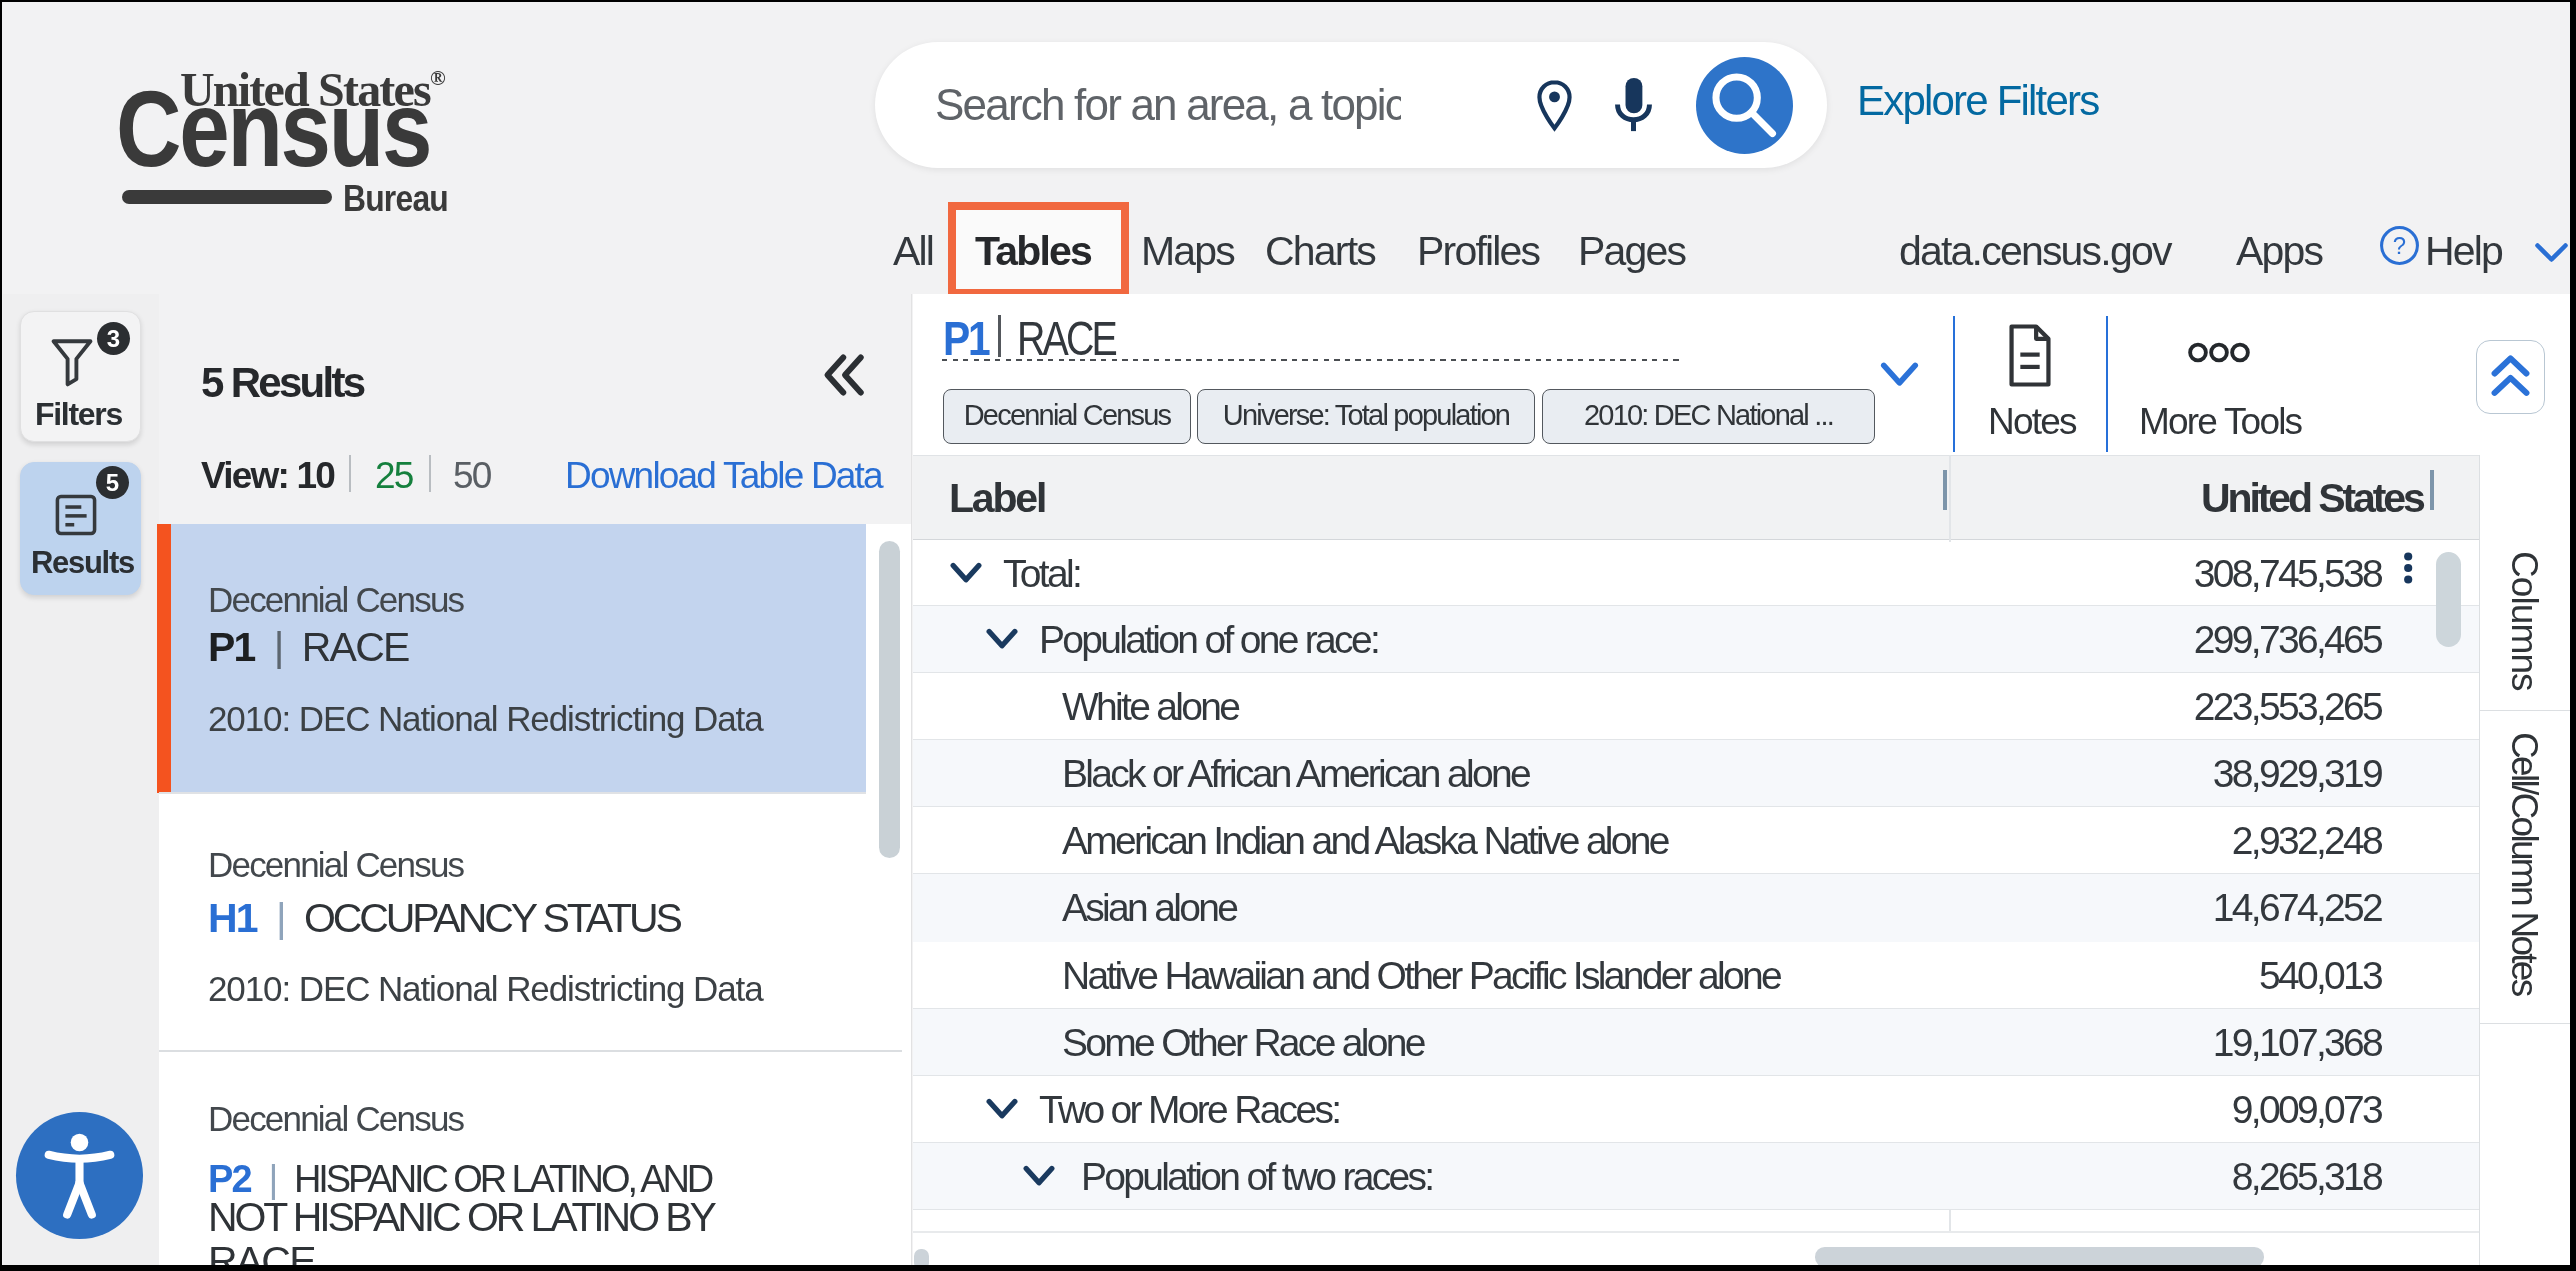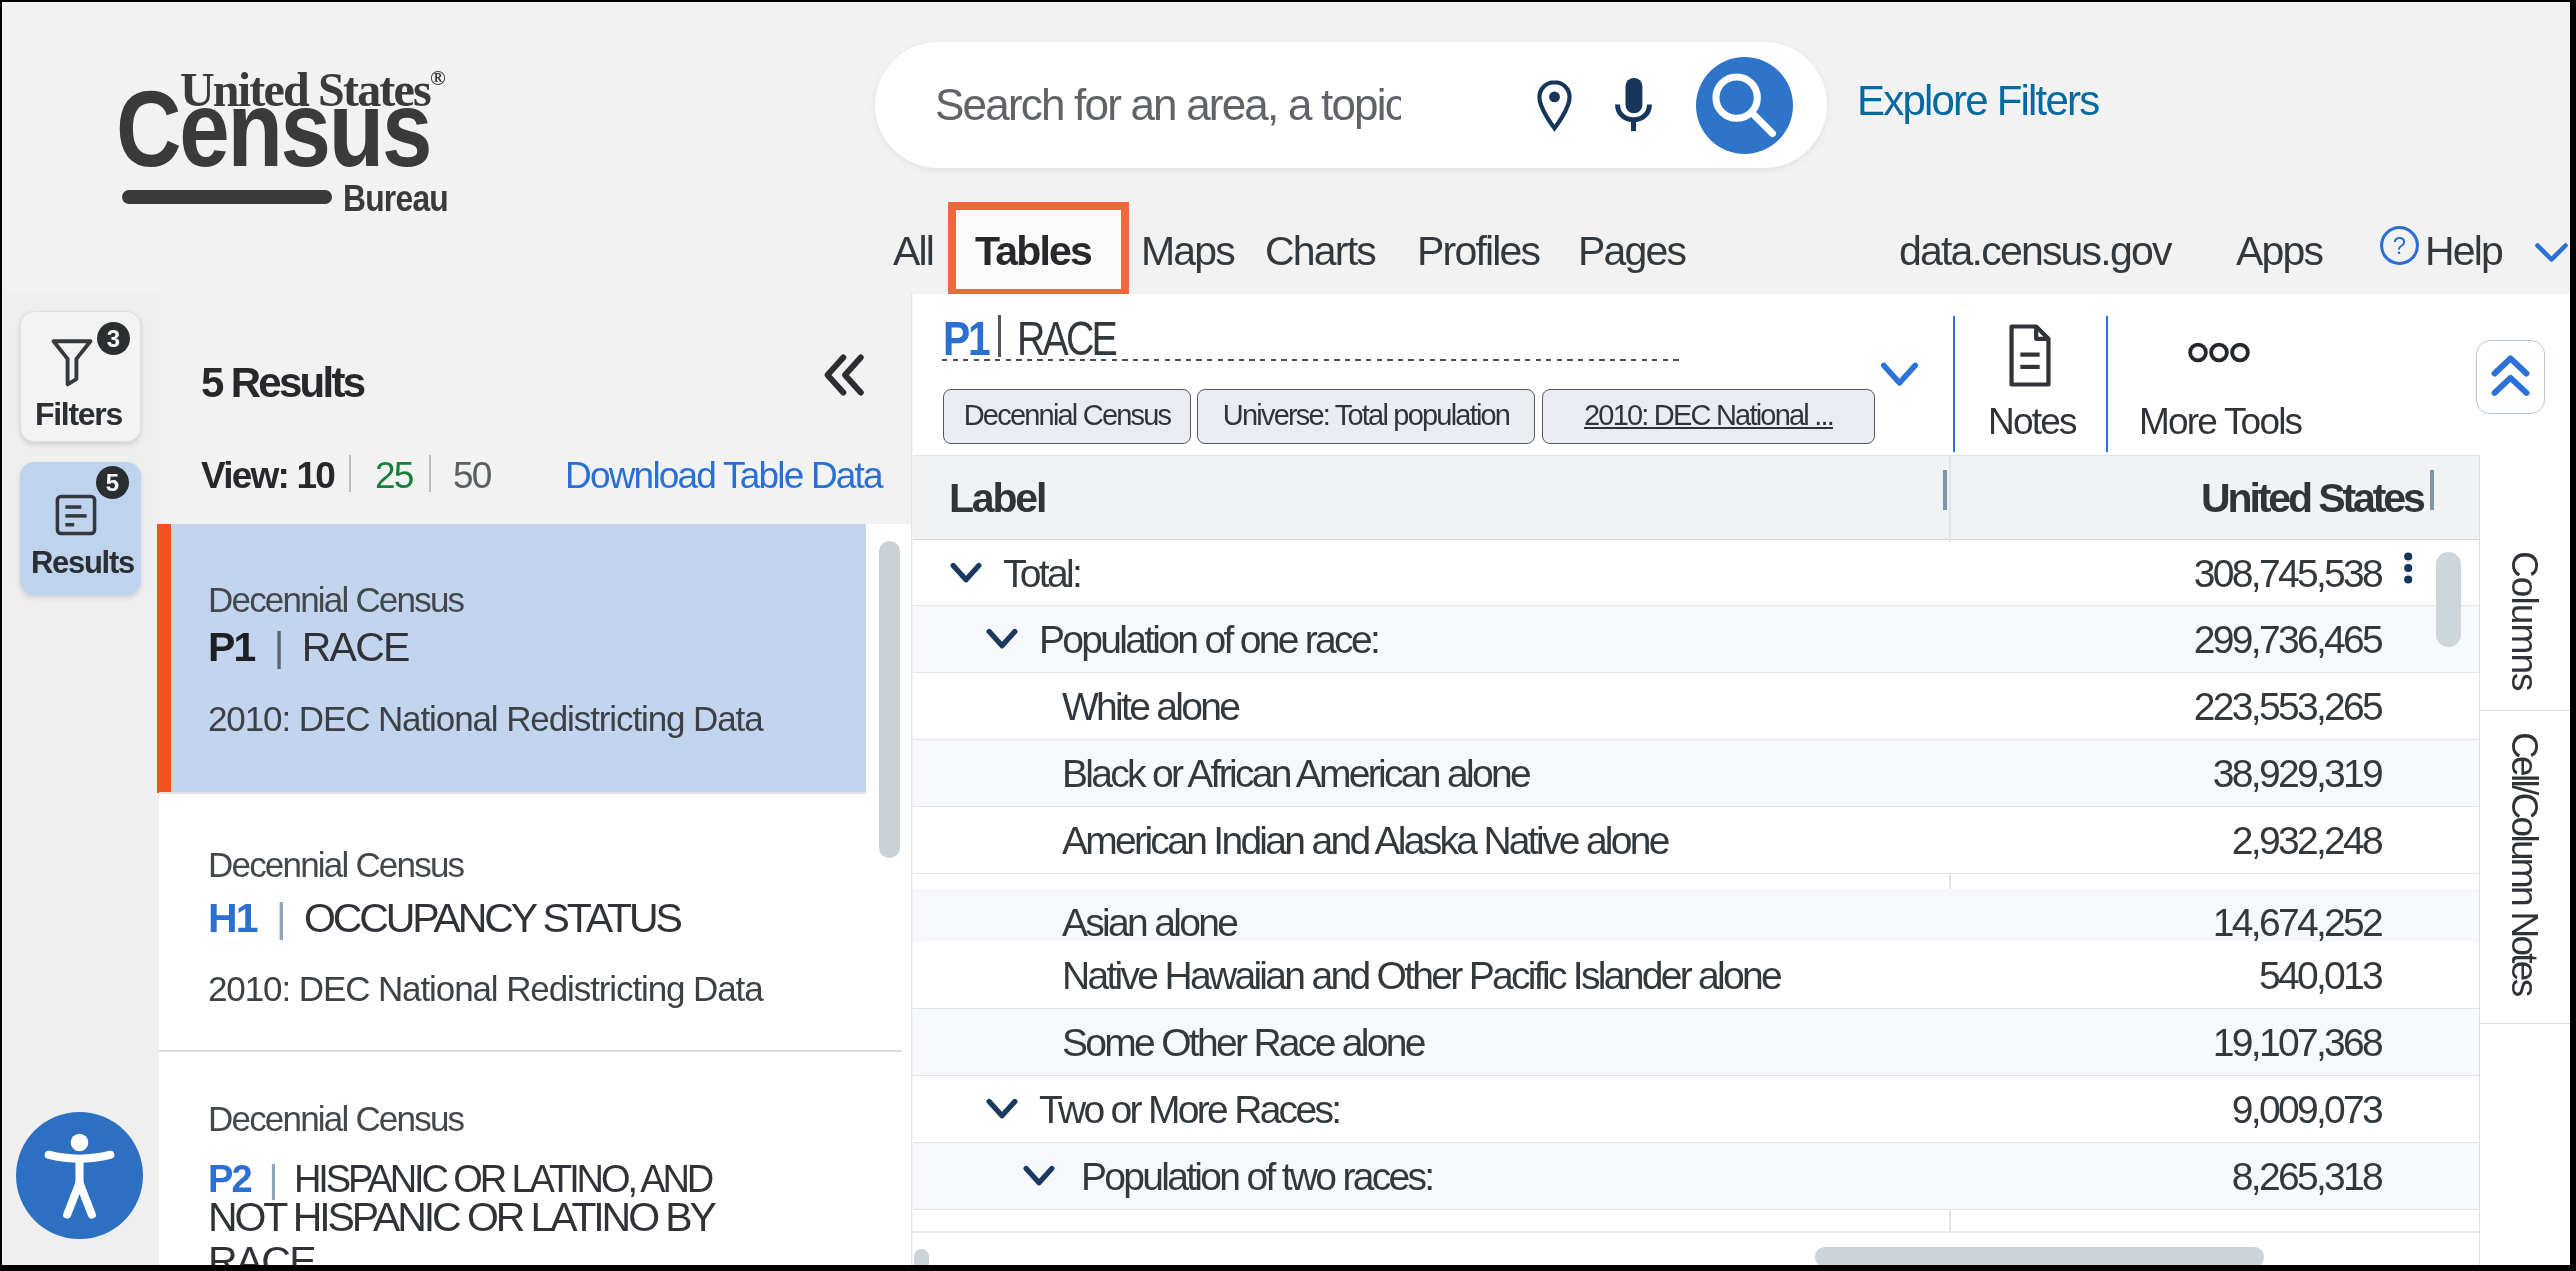--- a/index.html
+++ b/index.html
@@ -133,21 +133,21 @@
 <div class="t b blue" style="left:943px; top:311px; font-size:48px; letter-spacing:-2.7px; transform:scaleX(0.85); transform-origin:0 0;">P1</div>
 <div class="abs" style="left:998px; top:315px; width:2.7px; height:42px; background:#53575c;"></div>
 <div class="t" style="left:1017px; top:311px; font-size:48px; letter-spacing:-3.5px; color:#33383d; transform:scaleX(0.82); transform-origin:0 0;">RACE</div>
 <div class="abs" style="left:942px; top:359px; width:741px; height:1.8px; background-image:repeating-linear-gradient(90deg,#4a4e52 0 5.3px,transparent 5.3px 10.6px);"></div>
 <svg style="left:1880px; top:361px;" width="39" height="28" viewBox="0 0 22 16">
   <path d="M2 2.5 L11 12.5 L20 2.5" fill="none" stroke="#2b72d8" stroke-width="3.2" stroke-linecap="round" stroke-linejoin="round"></path>
 </svg>
 
 <div class="abs" style="left:943px; top:389px; width:248px; height:55px; background:#e9edf2; border:1.8px solid #53585e; border-radius:8px; font-size:29px; letter-spacing:-1.8px; color:#303438; text-align:center; line-height:51px;">Decennial Census</div>
 <div class="abs" style="left:1197px; top:389px; width:338px; height:55px; background:#e9edf2; border:1.8px solid #53585e; border-radius:8px; font-size:29px; letter-spacing:-1.8px; color:#303438; text-align:center; line-height:51px;">Universe: Total population</div>
-<div class="abs" style="left:1542px; top:389px; width:333px; height:55px; background:#e9edf2; border:1.8px solid #53585e; border-radius:8px; font-size:29px; letter-spacing:-1.8px; color:#303438; text-align:center; line-height:51px;text-decoration:underline;">2010: DEC National ...</div>
+<div class="abs" style="left:1542px; top:389px; width:333px; height:55px; background:#e9edf2; border:1.8px solid #53585e; border-radius:8px; font-size:29px; letter-spacing:-1.8px; color:#303438; text-align:center; line-height:51px;">2010: DEC National ...</div>
 
 <div class="abs" style="left:1953px; top:316px; width:1.8px; height:136px; background:#2670d9;"></div>
 <div class="abs" style="left:2106px; top:316px; width:1.8px; height:136px; background:#2670d9;"></div>
 <svg style="left:2006px; top:323px;" width="48" height="65" viewBox="0 0 27 37">
   <path d="M3 2 H17 L24 9 V35 H3 Z" fill="none" stroke="#303337" stroke-width="2.4" stroke-linejoin="round"></path>
   <path d="M17 2 V9 H24" fill="none" stroke="#303337" stroke-width="2.4" stroke-linejoin="round"></path>
   <line x1="8" y1="18" x2="19" y2="18" stroke="#303337" stroke-width="2.4"></line>
   <line x1="8" y1="25" x2="19" y2="25" stroke="#303337" stroke-width="2.4"></line>
 </svg>
 <div class="t" style="left:1988px; top:401px; font-size:37px; color:#303438;">Notes</div>
@@ -194,21 +194,21 @@
   <div class="t" style="right:98px; top:0; font-size:39px; letter-spacing:-2.7px; line-height:67px;">223,553,265</div>
   </div>
   <div class="abs" style="left:0; top:198px; width:1566px; height:67px; background:#f6f8fb; border-bottom:1.8px solid #e2e5e8;">
   <div class="t" style="left:149px; top:0; font-size:39px; letter-spacing:-2.7px; line-height:67px;">Black or African American alone</div>
   <div class="t" style="right:98px; top:0; font-size:39px; letter-spacing:-2.7px; line-height:67px;">38,929,319</div>
   </div>
   <div class="abs" style="left:0; top:265px; width:1566px; height:67px; background:#fff; border-bottom:1.8px solid #e2e5e8;">
   <div class="t" style="left:149px; top:0; font-size:39px; letter-spacing:-2.7px; line-height:67px;">American Indian and Alaska Native alone</div>
   <div class="t" style="right:98px; top:0; font-size:39px; letter-spacing:-2.7px; line-height:67px;">2,932,248</div>
   </div>
-  <div class="abs" style="left:0; top:347px; width:1566px; height:77px; background:#f6f8fb; border-bottom:1.8px solid #e2e5e8;">
+  <div class="abs" style="left:0; top:332px; width:1566px; height:77px; background:#f6f8fb; border-bottom:1.8px solid #e2e5e8;">
   <div class="t" style="left:149px; top:0; font-size:39px; letter-spacing:-2.7px; line-height:67px;">Asian alone</div>
   <div class="t" style="right:98px; top:0; font-size:39px; letter-spacing:-2.7px; line-height:67px;">14,674,252</div>
   </div>
   <div class="abs" style="left:0; top:400px; width:1566px; height:67px; background:#fff; border-bottom:1.8px solid #e2e5e8;">
   <div class="t" style="left:149px; top:0; font-size:39px; letter-spacing:-2.7px; line-height:67px;">Native Hawaiian and Other Pacific Islander alone</div>
   <div class="t" style="right:98px; top:0; font-size:39px; letter-spacing:-2.7px; line-height:67px;">540,013</div>
   </div>
   <div class="abs" style="left:0; top:467px; width:1566px; height:67px; background:#f6f8fb; border-bottom:1.8px solid #e2e5e8;">
   <div class="t" style="left:149px; top:0; font-size:39px; letter-spacing:-2.7px; line-height:67px;">Some Other Race alone</div>
   <div class="t" style="right:98px; top:0; font-size:39px; letter-spacing:-2.7px; line-height:67px;">19,107,368</div>

